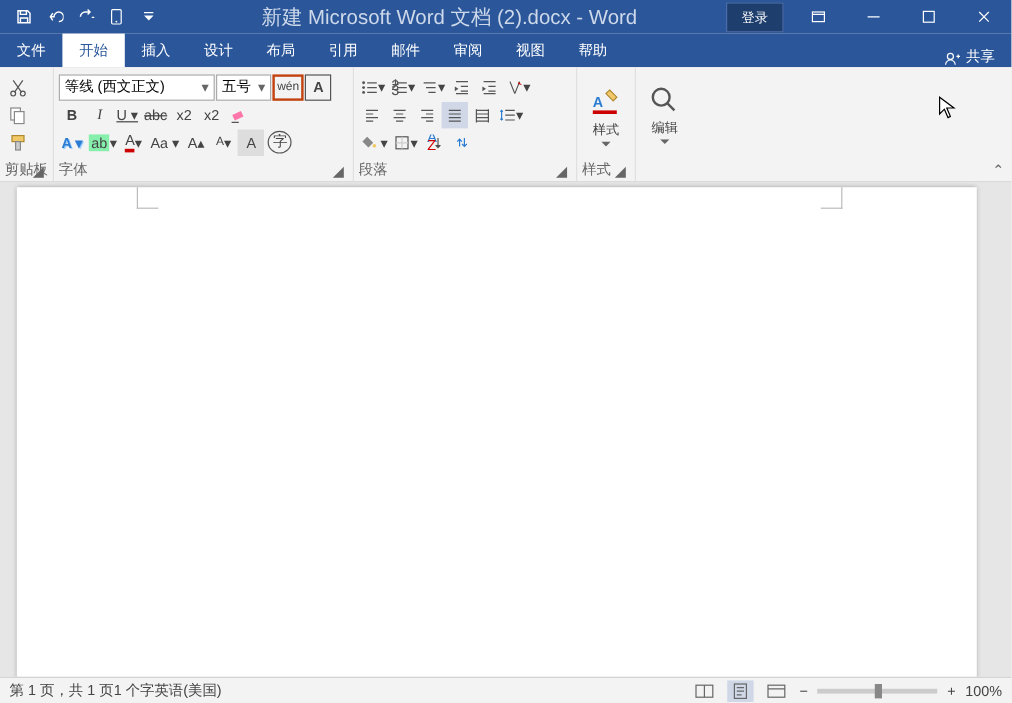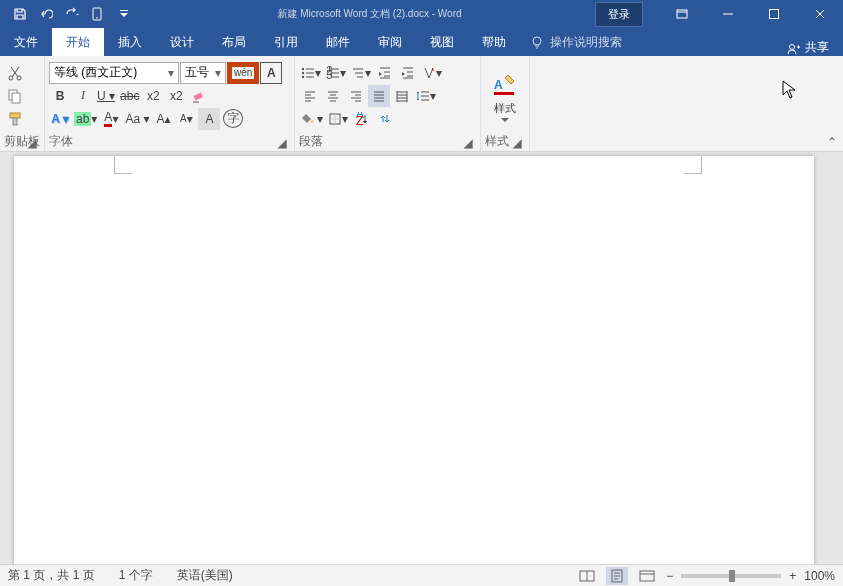--- a/index.html
+++ b/index.html
@@ -1,21 +1,21 @@
 <!DOCTYPE html>
 <html><head>
 <meta charset="utf-8">
 <style>
 *{box-sizing:border-box;margin:0;padding:0;font-family:"Microsoft YaHei","Segoe UI",sans-serif;font-size:12px;user-select:none}
 body{width:843px;height:586px;overflow:hidden;background:#e6e6e6;position:relative}
 .titlebar{height:28px;background:#2b579a;display:flex;align-items:center;color:#fff}
 .qat{display:flex;gap:2px;padding:0 8px}
 .qat-btn{width:24px;height:24px;display:flex;align-items:center;justify-content:center;cursor:pointer}
-.title-text{flex:1;text-align:center;font-size:10px;color:#cdd8ea}
-.login-btn{background:#1e3e6e;padding:4px 12px;font-size:11px;margin-right:16px;border:1px solid #4a6ca8;cursor:pointer}
+.title-text{flex:1;text-align:center;font-size:17px;color:#cdd8ea}
+.login-btn{background:#1e3e6e;padding:4px 12px;font-size:11px;margin-right:6px;border:1px solid #4a6ca8;cursor:pointer}
 .winbtns{display:flex}
 .winbtn{width:46px;height:28px;display:flex;align-items:center;justify-content:center;cursor:pointer}
 .tabs{height:28px;background:#2b579a;display:flex;align-items:stretch;color:#fff}
 .tab{padding:0 14px;display:flex;align-items:center;cursor:pointer;font-size:12px}
 .tab.active{background:#ffffff;color:#2b579a}
 .tell-me{display:flex;align-items:center;gap:6px;padding:0 10px;color:#cdd8ea;cursor:text}
 .share{margin-left:auto;padding:0 14px;display:flex;align-items:flex-end;gap:4px;cursor:pointer}
 .ribbon{height:96px;background:#f3f3f3;border-bottom:1px solid #d4d4d4;display:flex;position:relative}
 .group{border-right:1px solid #e0e0e0;display:flex;flex-direction:column;padding:2px 4px}
 .group-body{flex:1;display:flex;gap:2px}
@@ -26,21 +26,21 @@
 .col{display:flex;flex-direction:column;gap:1px;justify-content:center}
 .smbtn{height:22px;min-width:22px;display:flex;align-items:center;justify-content:center;cursor:pointer;padding:0 2px;color:#444}
 .combo{height:22px;border:1px solid #ababab;background:#fff;display:flex;align-items:center;padding:0 4px;cursor:pointer;font-size:11px}
 .combo .arrow{margin-left:auto;color:#666}
 .row{display:flex;gap:1px}
 .document-area{position:absolute;top:152px;left:0;right:0;bottom:22px;background:#e6e6e6;overflow:hidden}
 .page{position:absolute;top:4px;left:14px;width:800px;height:600px;background:#fff;box-shadow:0 0 4px rgba(0,0,0,.3)}
 .margin-mark{position:absolute;top:0;width:18px;height:18px;border-bottom:1px solid #bbb}
 .margin-mark.left{left:100px;border-left:1px solid #bbb}
 .margin-mark.right{right:112px;border-right:1px solid #bbb}
-.statusbar{position:absolute;bottom:0;left:0;right:0;height:22px;background:#f3f3f3;border-top:1px solid #d4d4d4;display:flex;align-items:center;padding:0 8px;font-size:11px;color:#444;gap:24px}
+.statusbar{position:absolute;bottom:0;left:0;right:0;height:22px;background:#f3f3f3;border-top:1px solid #d4d4d4;display:flex;align-items:center;padding:0 8px;font-size:11px;color:#444;gap:0}
 .status-right{margin-left:auto;display:flex;align-items:center;gap:8px}
 .viewbtn{width:22px;height:18px;display:flex;align-items:center;justify-content:center;cursor:pointer}
 .zoom-slider{width:100px;height:4px;background:#ccc;position:relative}
 .zoom-thumb{position:absolute;left:48px;top:-4px;width:6px;height:12px;background:#888}
 .collapse-btn{position:absolute;right:6px;bottom:2px;cursor:pointer;color:#666}
 .cursor{position:absolute;left:782px;top:80px;pointer-events:none;z-index:999}
 svg{display:block}
 </style>
 </head>
 <body>
@@ -106,27 +106,20 @@
   <div class="tab">文件</div>
   <div class="tab active">开始</div>
   <div class="tab">插入</div>
   <div class="tab">设计</div>
   <div class="tab">布局</div>
   <div class="tab">引用</div>
   <div class="tab">邮件</div>
   <div class="tab">审阅</div>
   <div class="tab">视图</div>
   <div class="tab">帮助</div>
-  <div class="tell-me">
-    <svg width="14" height="14" viewBox="0 0 14 14">
-        <circle cx="7" cy="6" r="4" fill="none" stroke="#cdd8ea"></circle>
-        <path stroke="#cdd8ea" d="M5 11h4M6 13h2"></path>
-      </svg>
-    <span>操作说明搜索</span>
-  </div>
   <div class="share">
     <svg width="14" height="14" viewBox="0 0 14 14">
         <circle cx="5" cy="5" r="2.5" fill="none" stroke="#fff"></circle>
         <path fill="none" stroke="#fff" d="M1 12a4 4 0 0 1 8 0M10 5h3M11.5 3.5v3"></path>
       </svg>
     <span>共享</span>
   </div>
 </div>
 
 <div class="ribbon">
@@ -163,21 +156,21 @@
         <div class="col" style="width:100%">
       <div class="row">
         <div class="combo" style="width:130px">
               <span>等线 (西文正文)</span>
               <span class="arrow">▾</span>
             </div>
         <div class="combo" style="width:46px">
               <span>五号</span>
               <span class="arrow">▾</span>
             </div>
-        <div class="smbtn" style="font-size:10px;border:5px solid #c2410c">wén</div>
+        <div class="smbtn" style="font-size:10px;border:2px solid #c2410c">wén</div>
         <div class="smbtn" style="border:1px solid #555;font-weight:bold">A</div>
       </div>
       <div class="row">
         <div class="smbtn" style="font-weight:bold">B</div>
         <div class="smbtn" style="font-style:italic;font-family:serif">I</div>
         <div class="smbtn" style="text-decoration:underline">U ▾</div>
         <div class="smbtn" style="text-decoration:line-through">abc</div>
         <div class="smbtn">x<sub>2</sub></div>
         <div class="smbtn">x<sup>2</sup></div>
         <div class="smbtn">
@@ -310,20 +303,32 @@
         <div class="bigbtn-label">样式</div>
         <svg width="8" height="4" viewBox="0 0 8 4">
             <path fill="#666" d="M0 0l4 4 4-4z"></path>
           </svg>
       </div>
     </div>
     <div class="group-label"><span>样式</span><div class="dlauncher">◢</div></div>
   </div>
 
   <div class="group" style="border-right:none">
+    <div class="group-body">
+      <div class="bigbtn">
+        <svg width="26" height="26" viewBox="0 0 26 26">
+            <circle cx="10" cy="10" r="7" fill="none" stroke="#555" stroke-width="2"></circle>
+            <path stroke="#555" stroke-width="2" d="M15 15l6 6"></path>
+          </svg>
+        <div class="bigbtn-label">编辑</div>
+        <svg width="8" height="4" viewBox="0 0 8 4">
+            <path fill="#666" d="M0 0l4 4 4-4z"></path>
+          </svg>
+      </div>
+    </div>
     <div class="group-label"></div>
   </div>
 
   <div class="collapse-btn">⌃</div>
 </div>
 
 <div class="document-area">
   <div class="page">
     <div class="margin-mark left"></div>
     <div class="margin-mark right"></div>

